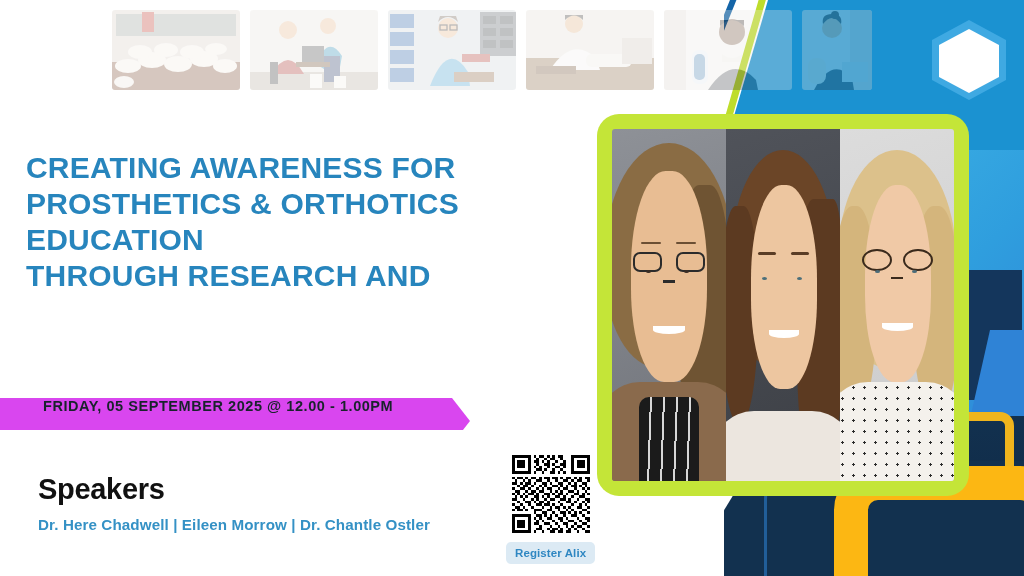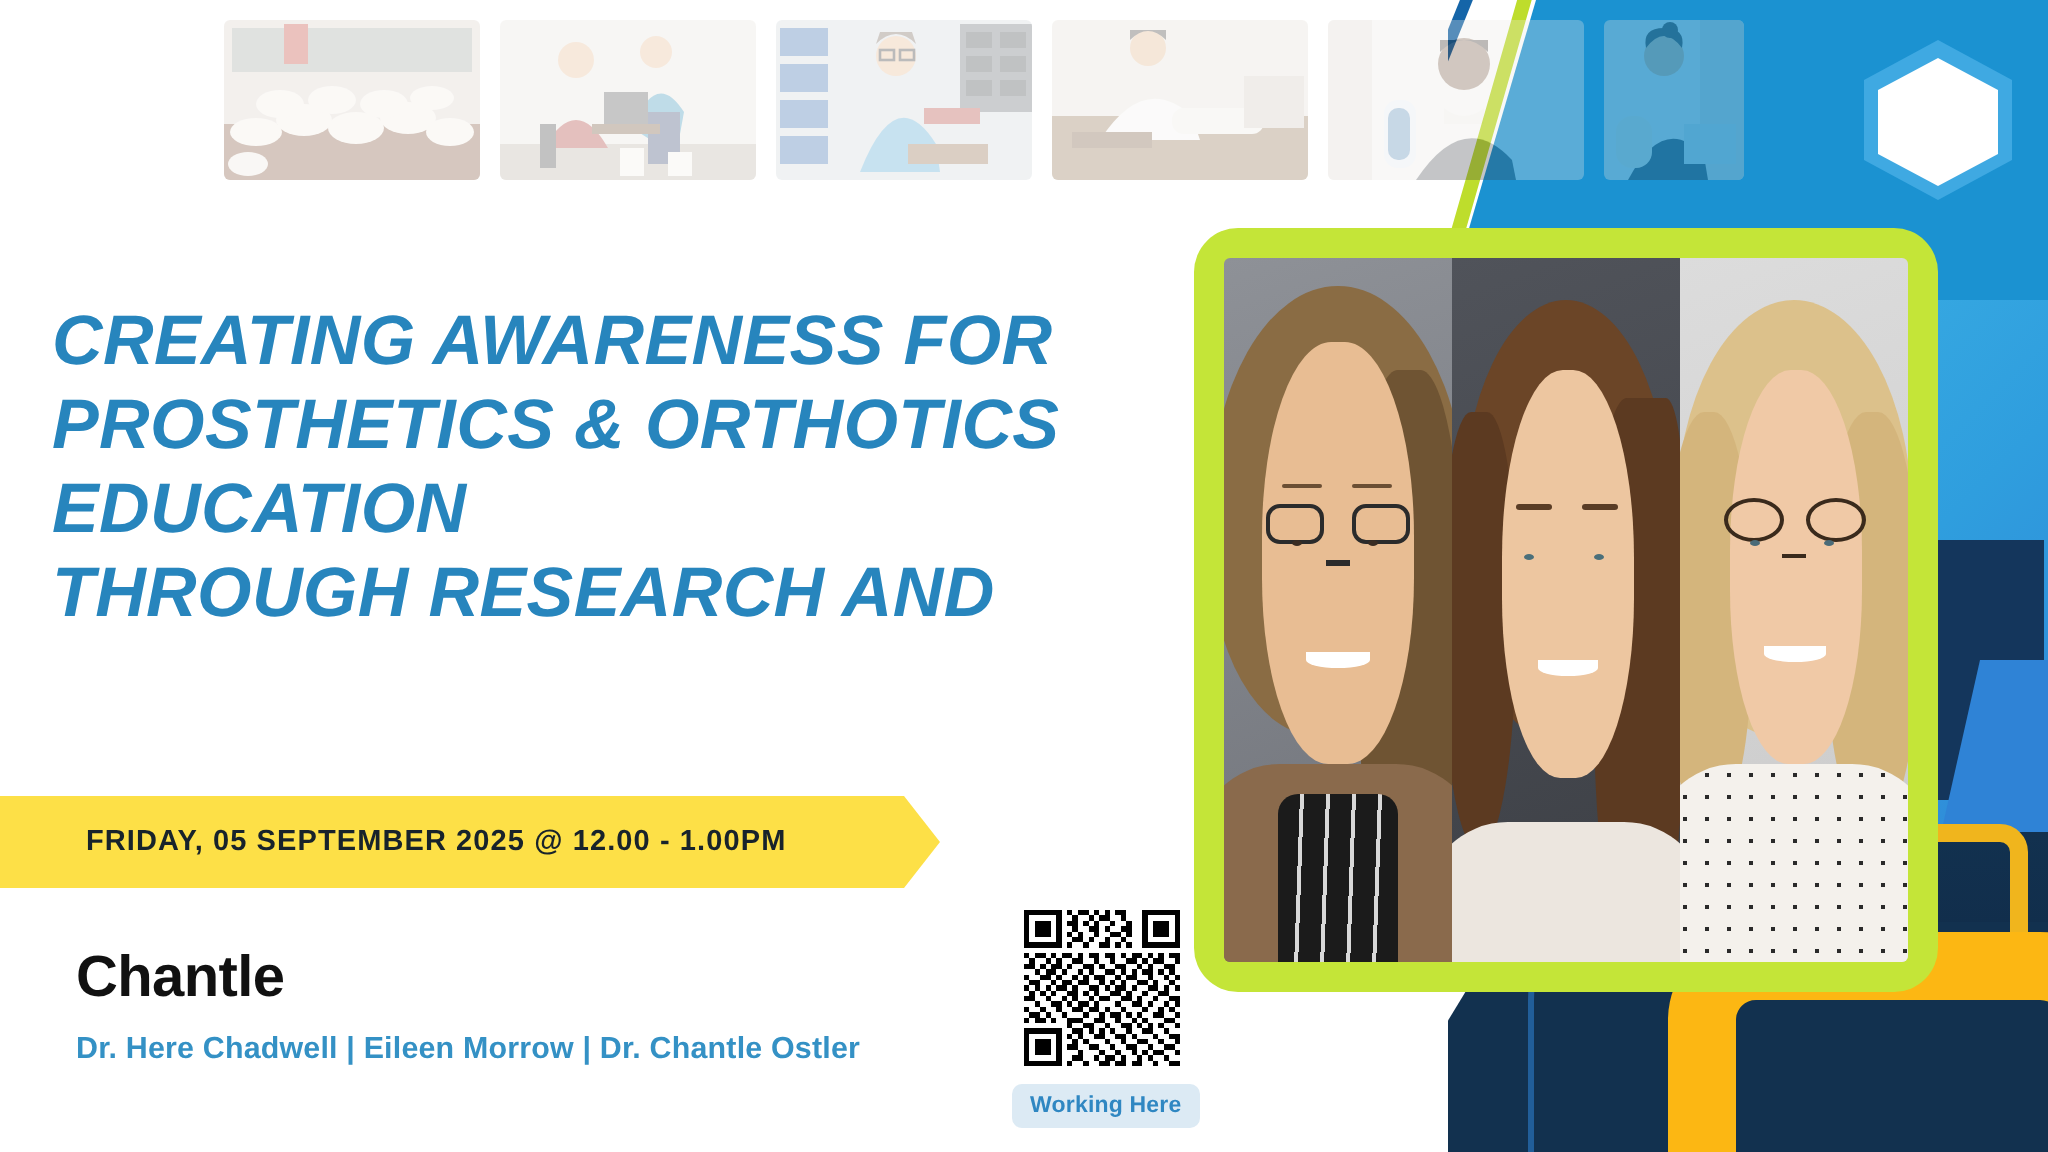--- a/index.html
+++ b/index.html
@@ -94,30 +94,30 @@
   .logo { position:absolute; left:14px; top:8px; width:96px; height:82px; }
   .logo-text { font-size:5.4px; letter-spacing:.9px; color:#8a9096; text-align:center; font-weight:bold; line-height:1.5; margin-top:2px; }
 
   
   .headline { position:absolute; left:26px; top:150px; width:530px; }
   .h-sub {
     font-size:25px; font-weight:bold; color:#141414; letter-spacing:-0.2px;
     line-height:1.1; margin-bottom:9px;
   }
   .h-main {
-    font-size:35px; font-weight:bold; color:#2785bd; line-height:1.2;
-    letter-spacing:.2px; text-transform:uppercase;font-style:italic;
+    font-size:30px; font-weight:bold; color:#2785bd; line-height:1.2;
+    letter-spacing:.2px; text-transform:uppercase;
   }
 
   
   .datebar {
-    position:absolute; left:0; top:398px; width:470px; height:46px;
-    background:#fde047;
+    position:absolute; left:0; top:398px; width:470px; height:32px;
+    background:#d946ef;
     clip-path:polygon(0 0, 452px 0, 470px 23px, 452px 46px, 0 46px);
-    display:flex; align-items:center;
+    display:flex; 
   }
   .datebar span {
     margin-left:43px; font-size:14.5px; font-weight:bold; color:#18232b; letter-spacing:.55px;
   }
 
   
   .speakers { position:absolute; left:38px; top:473px; }
   .sp-title { font-size:29px; font-weight:bold; color:#111; letter-spacing:-.3px; }
   .sp-names { margin-top:10px; font-size:15.2px; font-weight:bold; color:#3491c5; letter-spacing:.1px; }
 
@@ -299,21 +299,21 @@
       <div>EDUCATION</div>
       <div>THROUGH RESEARCH AND</div>
     </div>
   </div>
 
   <div class="datebar">
     <span>FRIDAY, 05 SEPTEMBER 2025 @ 12.00 - 1.00PM</span>
   </div>
 
   <div class="speakers">
-    <div class="sp-title">Chantle</div>
+    <div class="sp-title">Speakers</div>
     <div class="sp-names">Dr. Here Chadwell | Eileen Morrow | Dr. Chantle Ostler</div>
   </div>
 
   <div class="qrwrap">
     <svg class="qr" viewBox="0 0 29 29" shape-rendering="crispEdges">
       <rect width="29" height="29" fill="#ffffff"></rect>
       <g fill="#000000">
         <path d="M0 0h7v7H0z M1 1h5v5H1z M2 2h3v3H2z"></path>
         <path d="M22 0h7v7h-7z M23 1h5v5h-5z M24 2h3v3h-3z"></path>
         <path d="M0 22h7v7H0z M1 23h5v5H1z M2 24h3v3H2z"></path>
@@ -542,21 +542,21 @@
         <rect x="26" y="27" width="1" height="1"></rect>
         <rect x="8" y="28" width="1" height="1"></rect>
           <rect x="11" y="28" width="1" height="1"></rect>
         <rect x="14" y="28" width="2" height="1"></rect>
           <rect x="17" y="28" width="2" height="1"></rect>
         <rect x="20" y="28" width="2" height="1"></rect>
           <rect x="24" y="28" width="1" height="1"></rect>
         <rect x="27" y="28" width="2" height="1"></rect>
       </g>
     </svg>
-    <div class="reg-btn">Working Here</div>
+    <div class="reg-btn">Register Alix</div>
   </div>
 
   <div class="photoframe">
     <div class="inner">
 
       <div class="pcell bg1">
         <div class="hair" style="left:-6%;top:4%;width:112%;height:64%;background:#8a6c44;"></div>
         <div class="hair" style="left:58%;top:16%;width:46%;height:78%;background:#6f5433;border-radius:40% 40% 50% 50%;"></div>
         <div class="face" style="left:17%;top:12%;width:66%;height:60%;background:#e8bd93;"></div>
         <div class="brow" style="left:25%;top:32%;width:18%;"></div>

